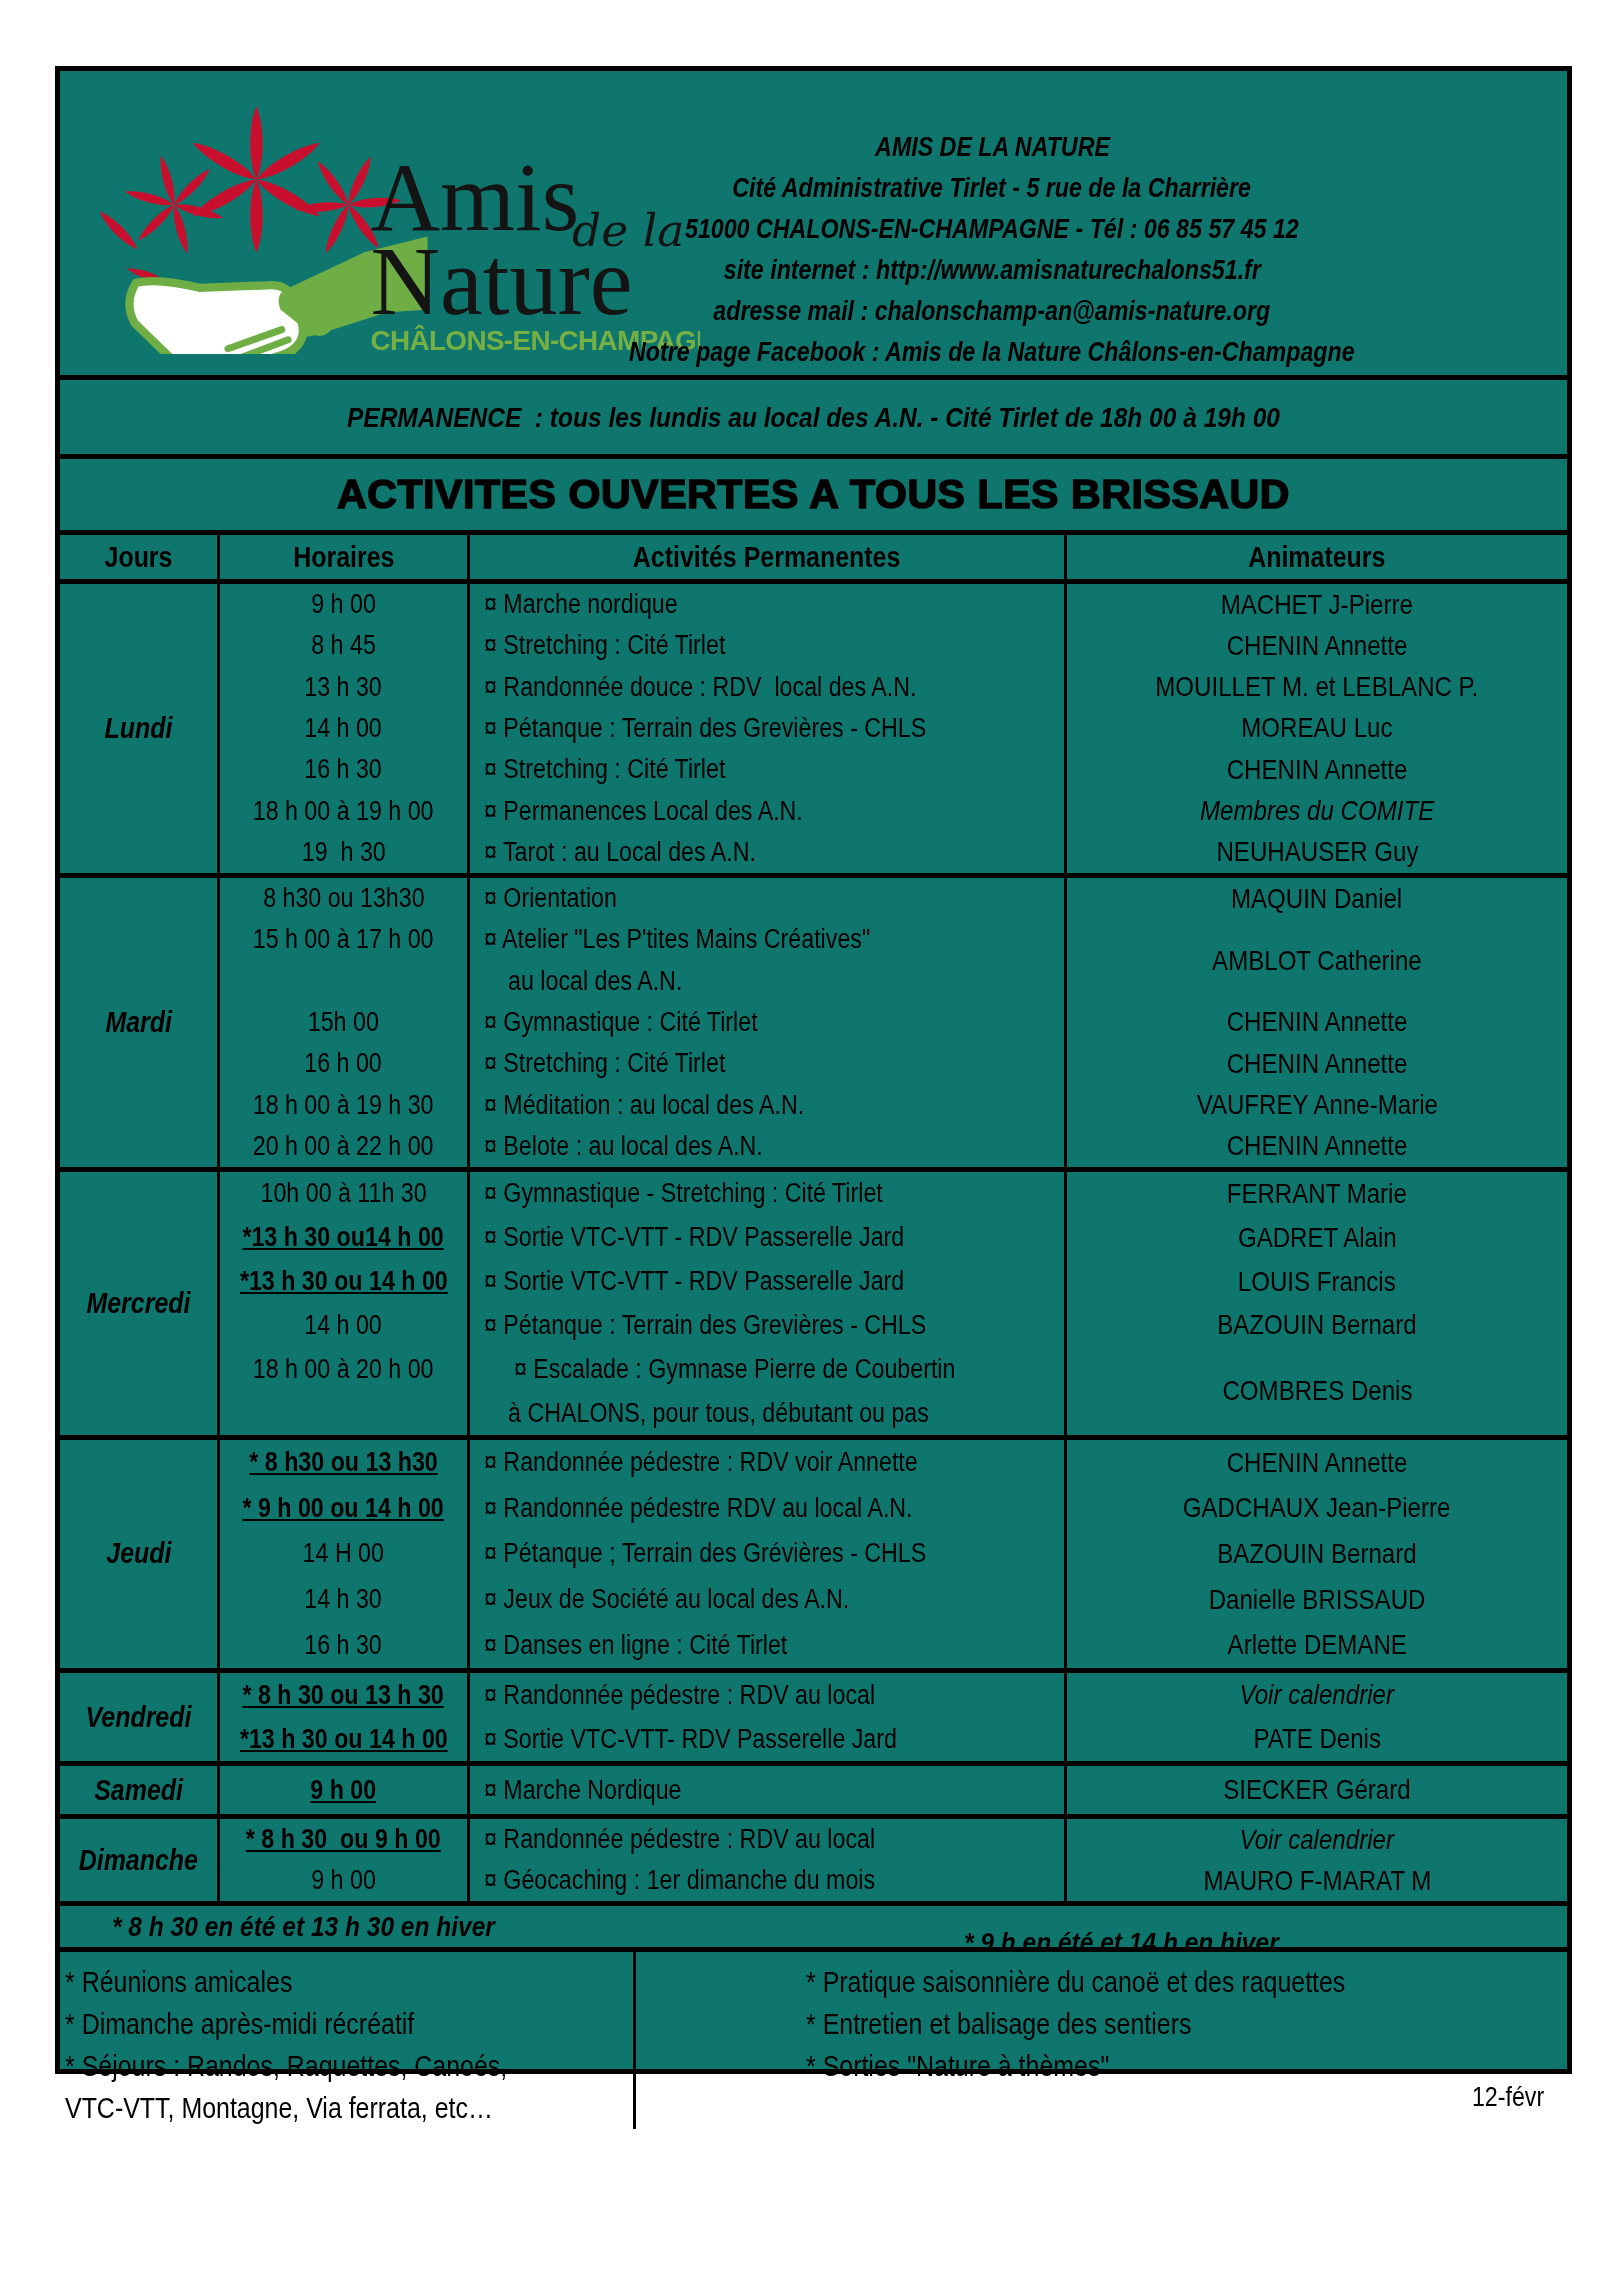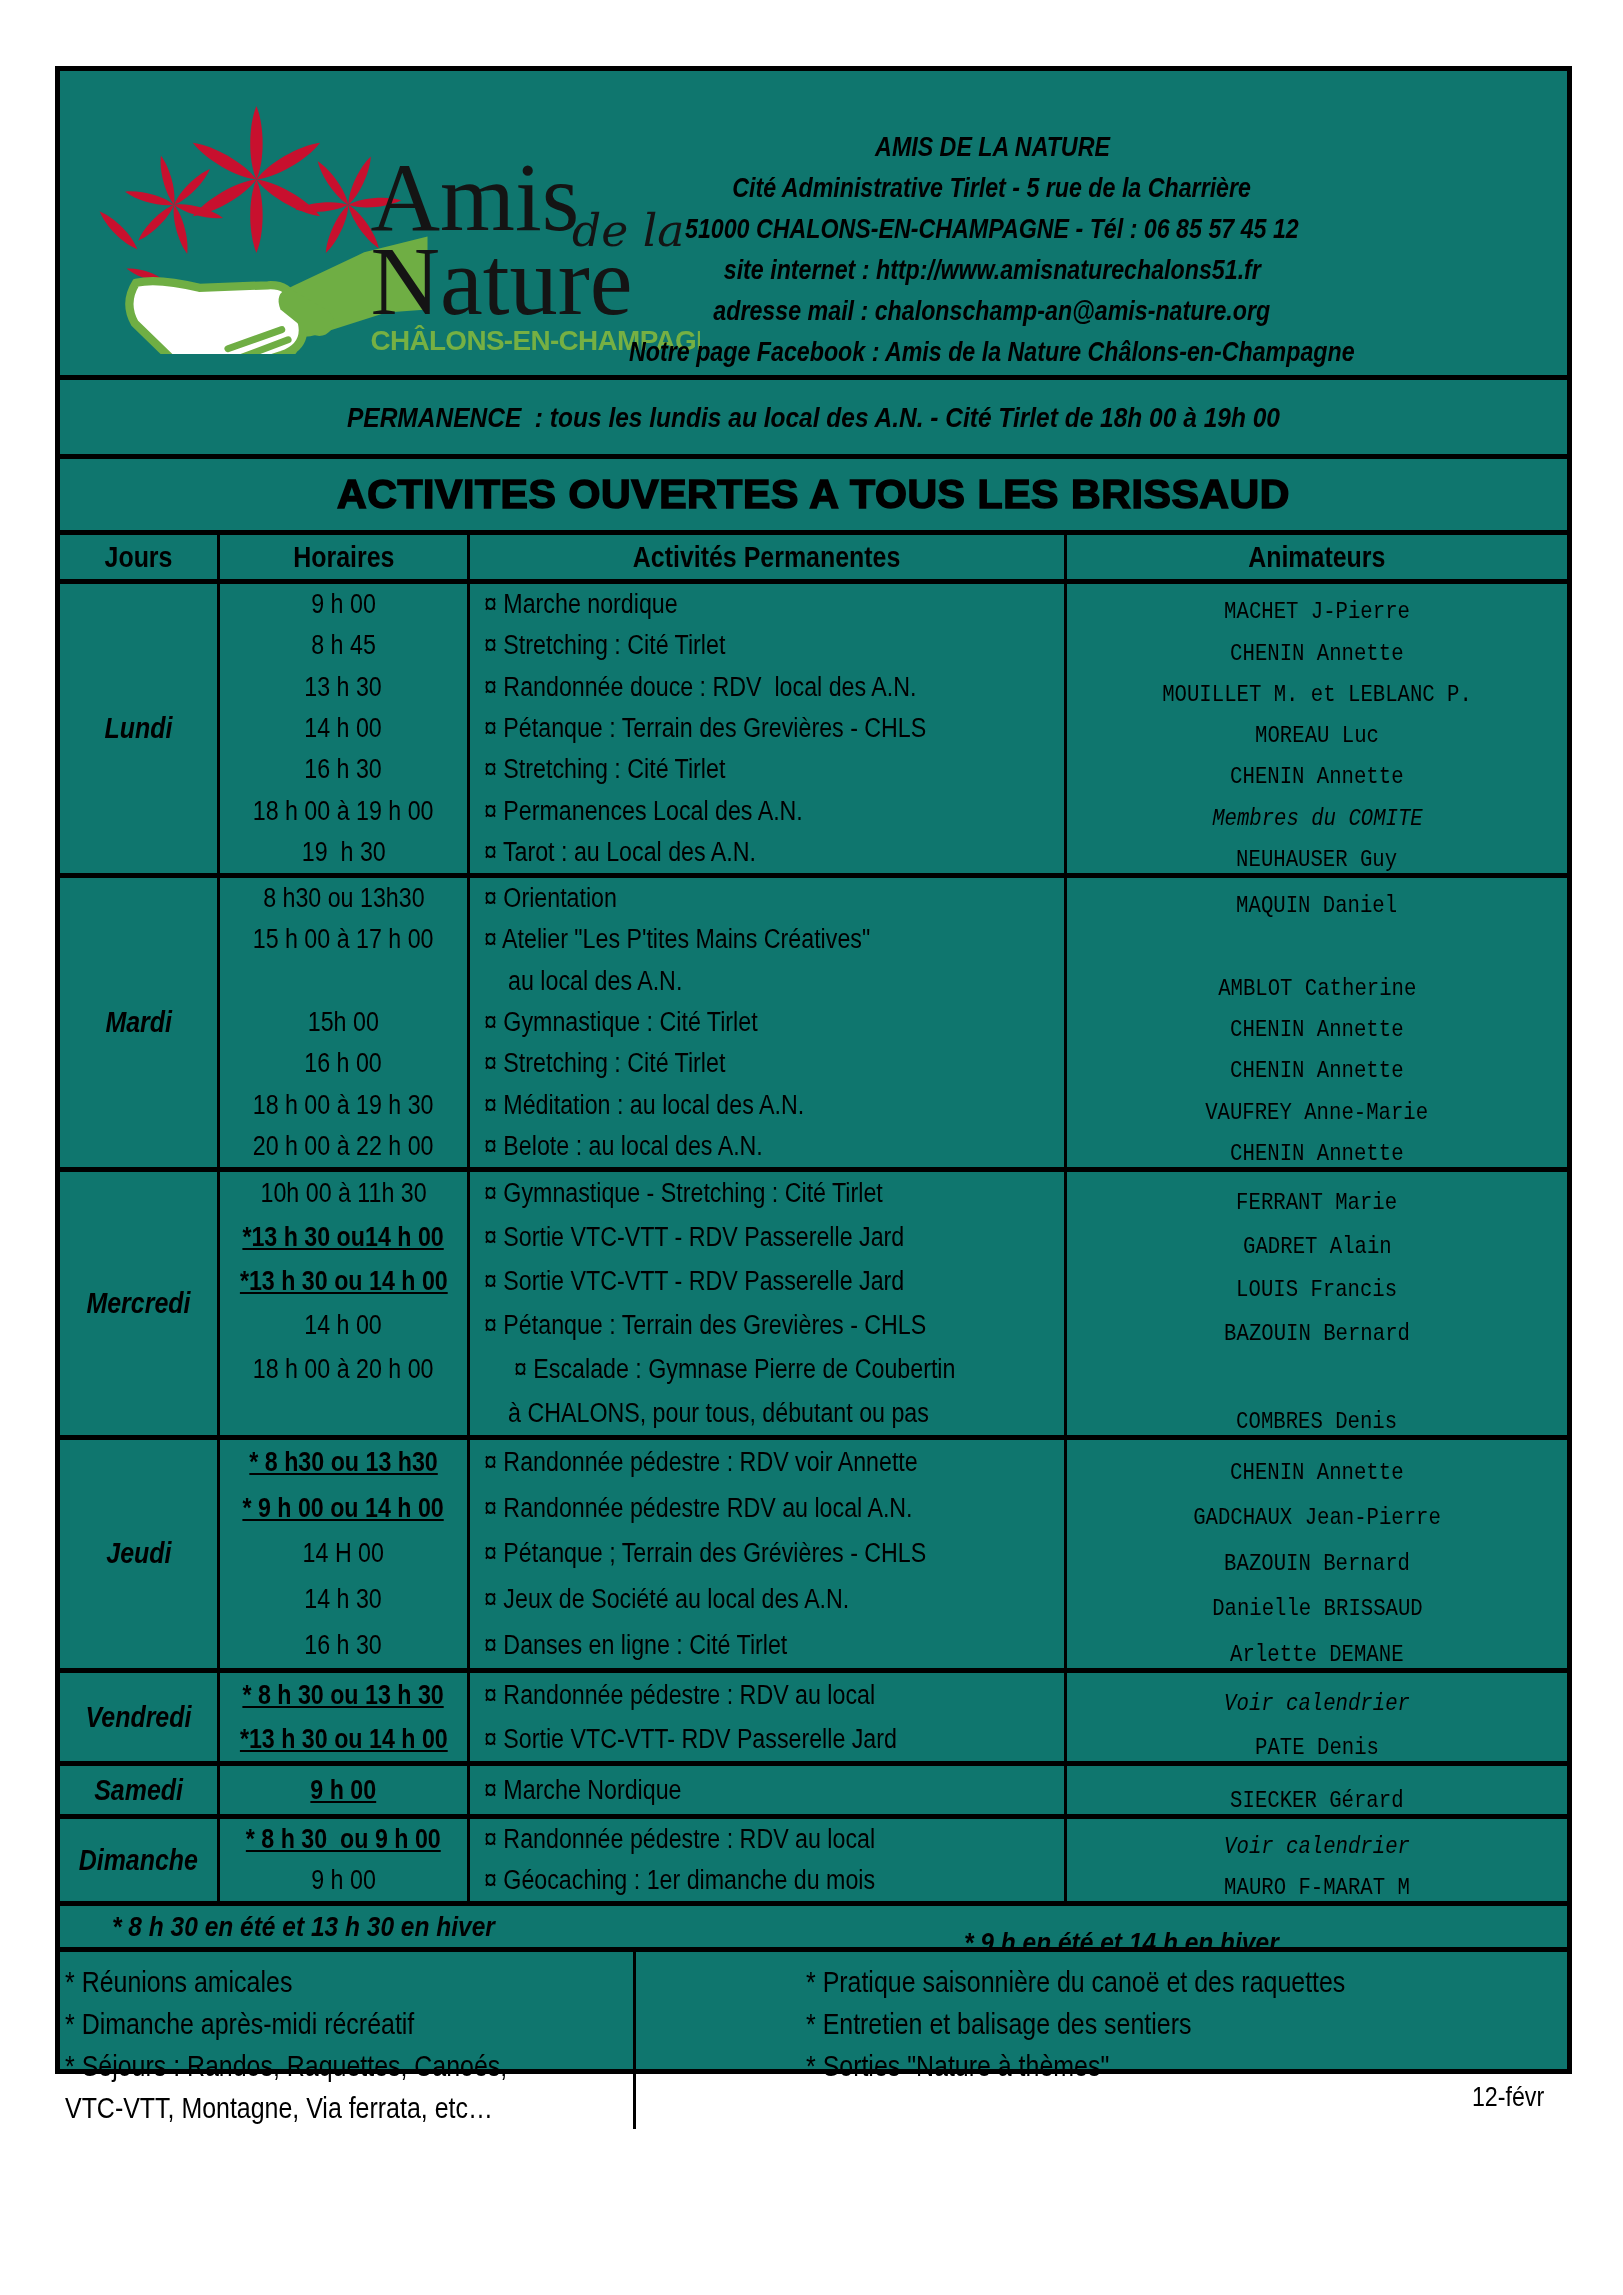--- a/index.html
+++ b/index.html
@@ -40,21 +40,21 @@
   .g-jeudi{height:228px;} .g-vendredi{height:88px;} .g-samedi{height:48px;} .g-dimanche{height:82px;}
   .dcell{grid-column:1;grid-row:1/-1;display:flex;align-items:center;justify-content:center;
          border-right:3.2px solid #000;font-size:29px;font-weight:bold;font-style:italic;}
   .tcell{grid-column:2;display:flex;align-items:center;justify-content:center;
          border-right:3.2px solid #000;font-size:27px;}
   .tcell.b{font-weight:bold;text-decoration:underline;}
   .fill2{grid-column:2;border-right:3.2px solid #000;}
   .acell{grid-column:3;display:flex;align-items:center;justify-content:flex-start;
          border-right:3.2px solid #000;font-size:27px;padding-left:14px;box-sizing:border-box;}
   .acell .cont{padding-left:28px;}
-  .ncell{grid-column:4;display:flex;align-items:flex-end;justify-content:center;font-size:24px;font-family:Liberation Mono, monospace;}
+  .ncell{grid-column:4;display:flex;align-items:center;justify-content:center;font-size:28px;}
   .ncell.it{font-style:italic;}
 
   
   .footrow{height:46px;position:relative;font-size:28.5px;font-weight:bold;font-style:italic;}
   .foot-left{position:absolute;left:52px;top:0;height:40px;line-height:40px;}
   .foot-right{position:absolute;left:904px;top:16px;height:40px;line-height:40px;}
 
   
   .extras{height:171px;display:grid;grid-template-columns:576px 1fr;border-top:5.7px solid #000;}
   .ex-left{border-right:3.2px solid #000;padding:9px 0 0 5px;box-sizing:border-box;}

